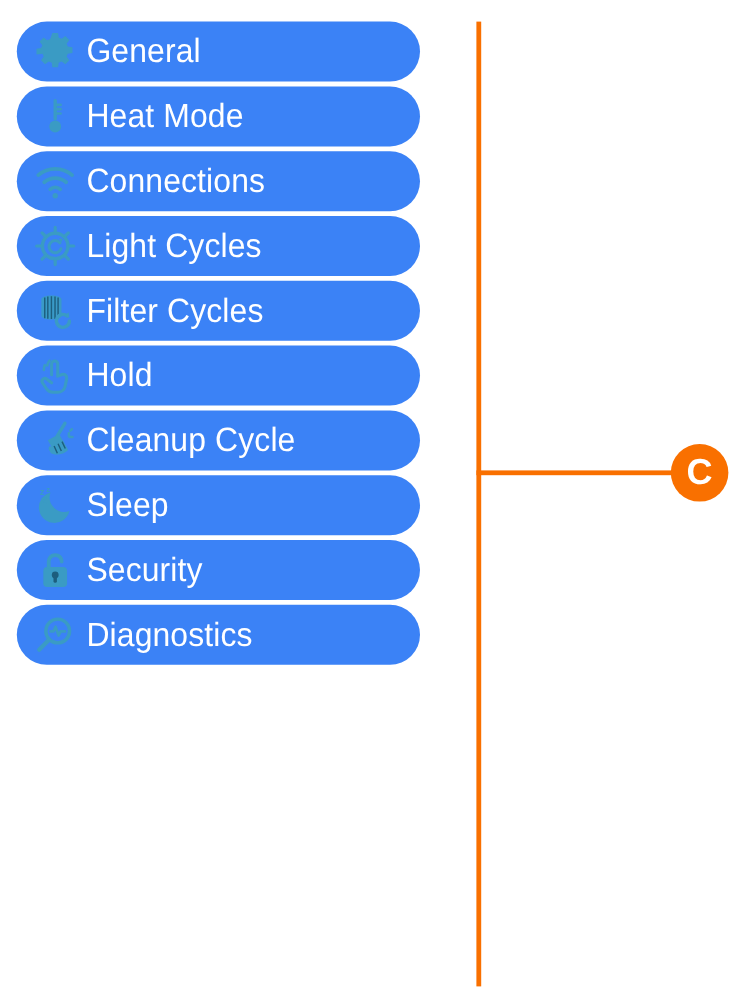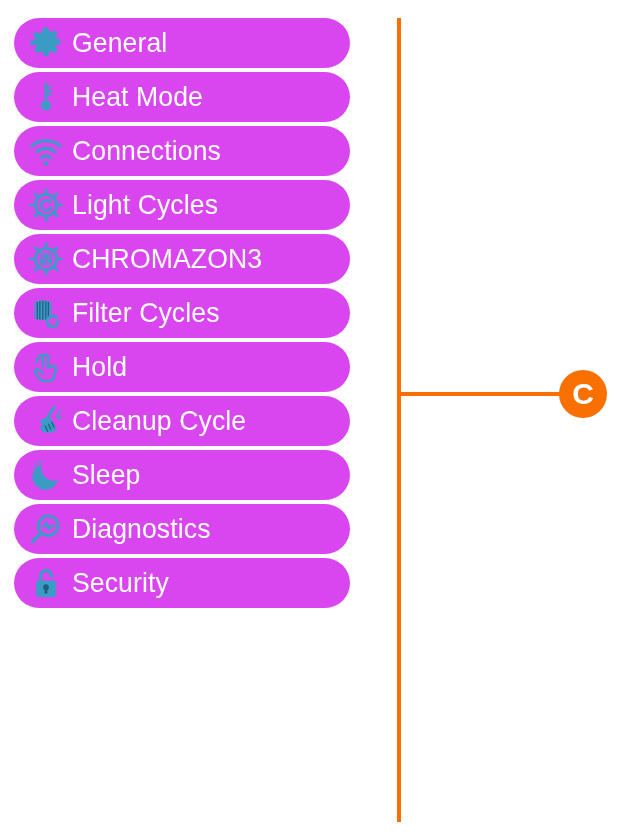--- a/index.html
+++ b/index.html
@@ -17,21 +17,21 @@
     position:absolute;
     left:14px; top:18px;
     width:336px;
   }
   .pill{
     position:relative;
     box-sizing:border-box;
     height:50px;
     margin-bottom:4px;
     border-radius:25px;
-    background:#d946ef;
+    background:#3b82f6;
     display:flex;
     align-items:center;
     padding-left:10px;
     cursor:pointer;
     user-select:none;
   }
   .pill .ico{
     flex:0 0 auto;
     width:44px;height:44px;
     display:flex;align-items:center;justify-content:center;
@@ -120,33 +120,20 @@
             <path fill="none" stroke="#3a9bc4" stroke-width="1.7" stroke-linecap="round" d="M14.6 10.2a3.4 3.4 0 10.6 3.3"></path>
             <path fill="#3a9bc4" d="M14.1 7.6l2.1.5-.9 1.9z"></path>
             <path stroke="#3a9bc4" stroke-width="1.8" stroke-linecap="round" d="M12 1.7v2.2M12 20.1v2.2M1.7 12h2.2M20.1 12h2.2M4.7 4.7l1.6 1.6M17.7 17.7l1.6 1.6M19.3 4.7l-1.6 1.6M6.3 17.7l-1.6 1.6"></path>
           </svg>
         </span>
         <span class="lbl">Light Cycles</span>
       </div>
       <div class="pill">
         <span class="ico">
           <svg width="36" height="36" viewBox="0 0 24 24" fill="none">
-            <circle cx="12" cy="12" r="7.1" fill="none" stroke="#3a9bc4" stroke-width="1.9"></circle>
-            <path stroke="#3a9bc4" stroke-width="1.5" stroke-linecap="round" d="M9.2 8.2v7.6M12 8.2v7.6M14.8 8.2v7.6"></path>
-            <circle cx="9.2" cy="13.6" r="1.5" fill="#3a9bc4"></circle>
-            <circle cx="12" cy="10.3" r="1.5" fill="#3a9bc4"></circle>
-            <circle cx="14.8" cy="13.1" r="1.5" fill="#3a9bc4"></circle>
-            <path stroke="#3a9bc4" stroke-width="1.8" stroke-linecap="round" d="M12 1.7v2.2M12 20.1v2.2M1.7 12h2.2M20.1 12h2.2M4.7 4.7l1.6 1.6M17.7 17.7l1.6 1.6M19.3 4.7l-1.6 1.6M6.3 17.7l-1.6 1.6"></path>
-          </svg>
-        </span>
-        <span class="lbl">CHROMAZON3</span>
-      </div>
-      <div class="pill">
-        <span class="ico">
-          <svg width="36" height="36" viewBox="0 0 24 24" fill="none">
             <path fill="#3a9bc4" d="M4.3 5.6c0-1.2 2.5-2.1 5.6-2.1s5.6.9 5.6 2.1v9.1c0 1.2-2.5 2.1-5.6 2.1s-5.6-.9-5.6-2.1V5.6z" opacity="0.95"></path>
             <path stroke="#1d5e7e" stroke-width="0.8" d="M6.2 4.6v11.5M7.9 4.1v12.3M9.9 3.9v12.6M11.9 4.1v12.3M13.6 4.6v11.5"></path>
             <path fill="none" stroke="#3a9bc4" stroke-width="1.9" stroke-linecap="round" d="M19.9 17.6a3.6 3.6 0 11-1.2-2.7"></path>
             <path fill="#3a9bc4" d="M19.4 12.8l.5 2.9-2.9-.5z"></path>
           </svg>
         </span>
         <span class="lbl">Filter Cycles</span>
       </div>
       <div class="pill">
         <span class="ico">
@@ -176,37 +163,37 @@
             <text x="3.4" y="6.6" font-family="Liberation Sans" font-size="5.2" font-weight="bold" fill="#3a9bc4">z</text>
             <text x="7.1" y="4.9" font-family="Liberation Sans" font-size="4.2" font-weight="bold" fill="#3a9bc4">z</text>
             <text x="4.1" y="11.4" font-family="Liberation Sans" font-size="6.6" font-weight="bold" fill="#3a9bc4">z</text>
           </svg>
         </span>
         <span class="lbl">Sleep</span>
       </div>
       <div class="pill">
         <span class="ico">
           <svg width="36" height="36" viewBox="0 0 24 24" fill="none">
-            <circle cx="13.4" cy="9.9" r="6.6" fill="none" stroke="#3a9bc4" stroke-width="1.9"></circle>
-            <path fill="none" stroke="#3a9bc4" stroke-width="2.3" stroke-linecap="round" d="M8.7 14.6L3.1 20.3"></path>
-            <path fill="none" stroke="#3a9bc4" stroke-width="1.5" stroke-linecap="round" stroke-linejoin="round" d="M9.4 10.1h1.7l1.1-2.6 1.7 4.9 1.1-2.3h2.4"></path>
-          </svg>
-        </span>
-        <span class="lbl">Diagnostics</span>
-      </div>
-      <div class="pill">
-        <span class="ico">
-          <svg width="36" height="36" viewBox="0 0 24 24" fill="none">
             <rect x="5.4" y="10.4" width="13.2" height="11" rx="2.1" fill="#3a9bc4"></rect>
             <path fill="none" stroke="#3a9bc4" stroke-width="2.1" stroke-linecap="round" d="M8.4 10.4V7.3a3.6 3.6 0 017.2 0"></path>
             <circle cx="12" cy="14.8" r="1.9" fill="#1d5e7e"></circle>
             <path stroke="#1d5e7e" stroke-width="1.9" stroke-linecap="round" d="M12 15.6v2.6"></path>
           </svg>
         </span>
         <span class="lbl">Security</span>
+      </div>
+      <div class="pill">
+        <span class="ico">
+          <svg width="36" height="36" viewBox="0 0 24 24" fill="none">
+            <circle cx="13.4" cy="9.9" r="6.6" fill="none" stroke="#3a9bc4" stroke-width="1.9"></circle>
+            <path fill="none" stroke="#3a9bc4" stroke-width="2.3" stroke-linecap="round" d="M8.7 14.6L3.1 20.3"></path>
+            <path fill="none" stroke="#3a9bc4" stroke-width="1.5" stroke-linecap="round" stroke-linejoin="round" d="M9.4 10.1h1.7l1.1-2.6 1.7 4.9 1.1-2.3h2.4"></path>
+          </svg>
+        </span>
+        <span class="lbl">Diagnostics</span>
       </div>
     </div>
 
   <div class="callout-vline"></div>
   <div class="callout-hline"></div>
   <div class="callout-badge">
     <span>C</span>
   </div>
 
 </div>

